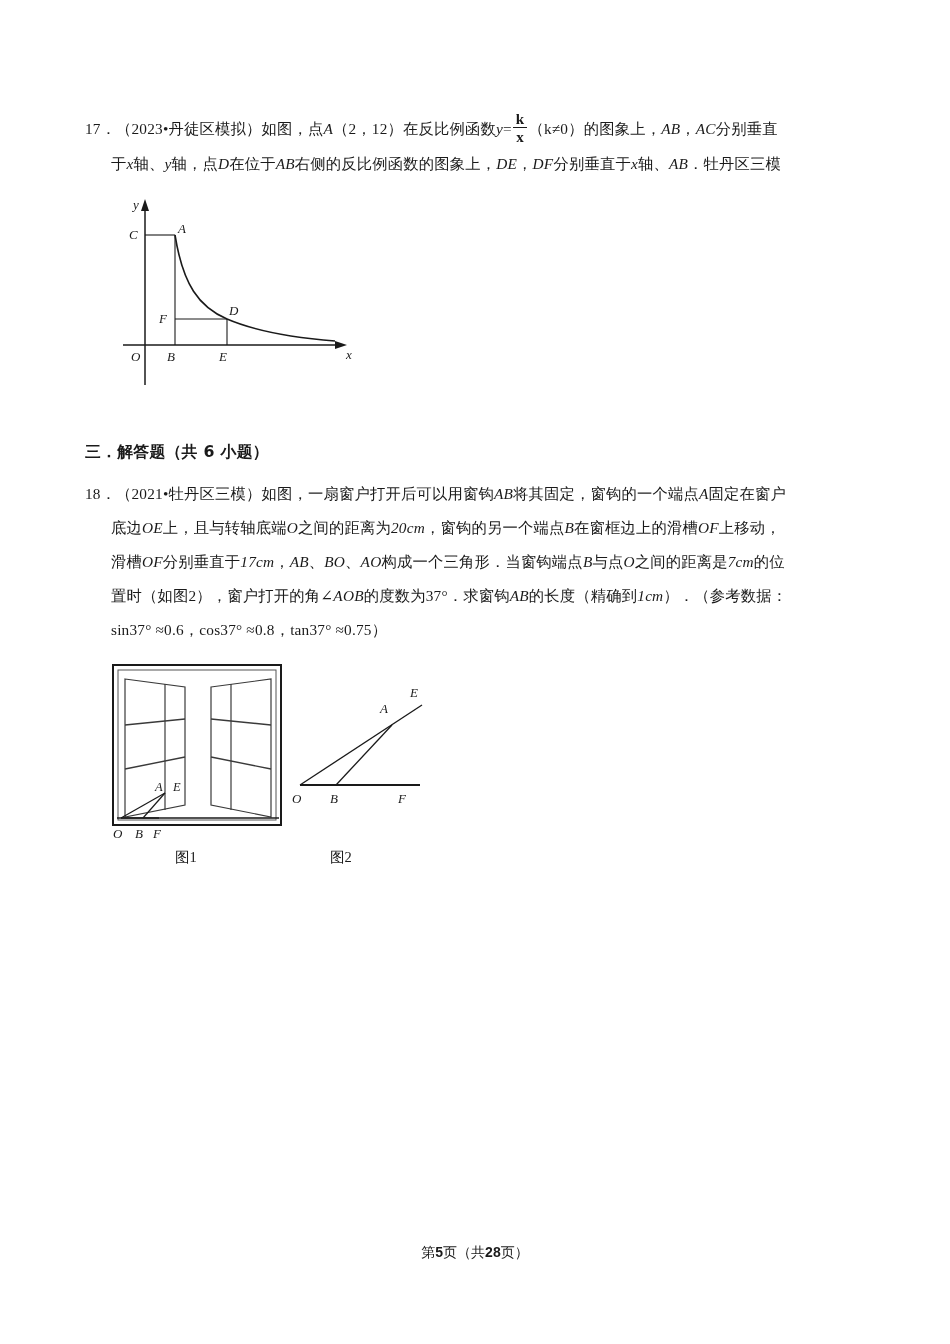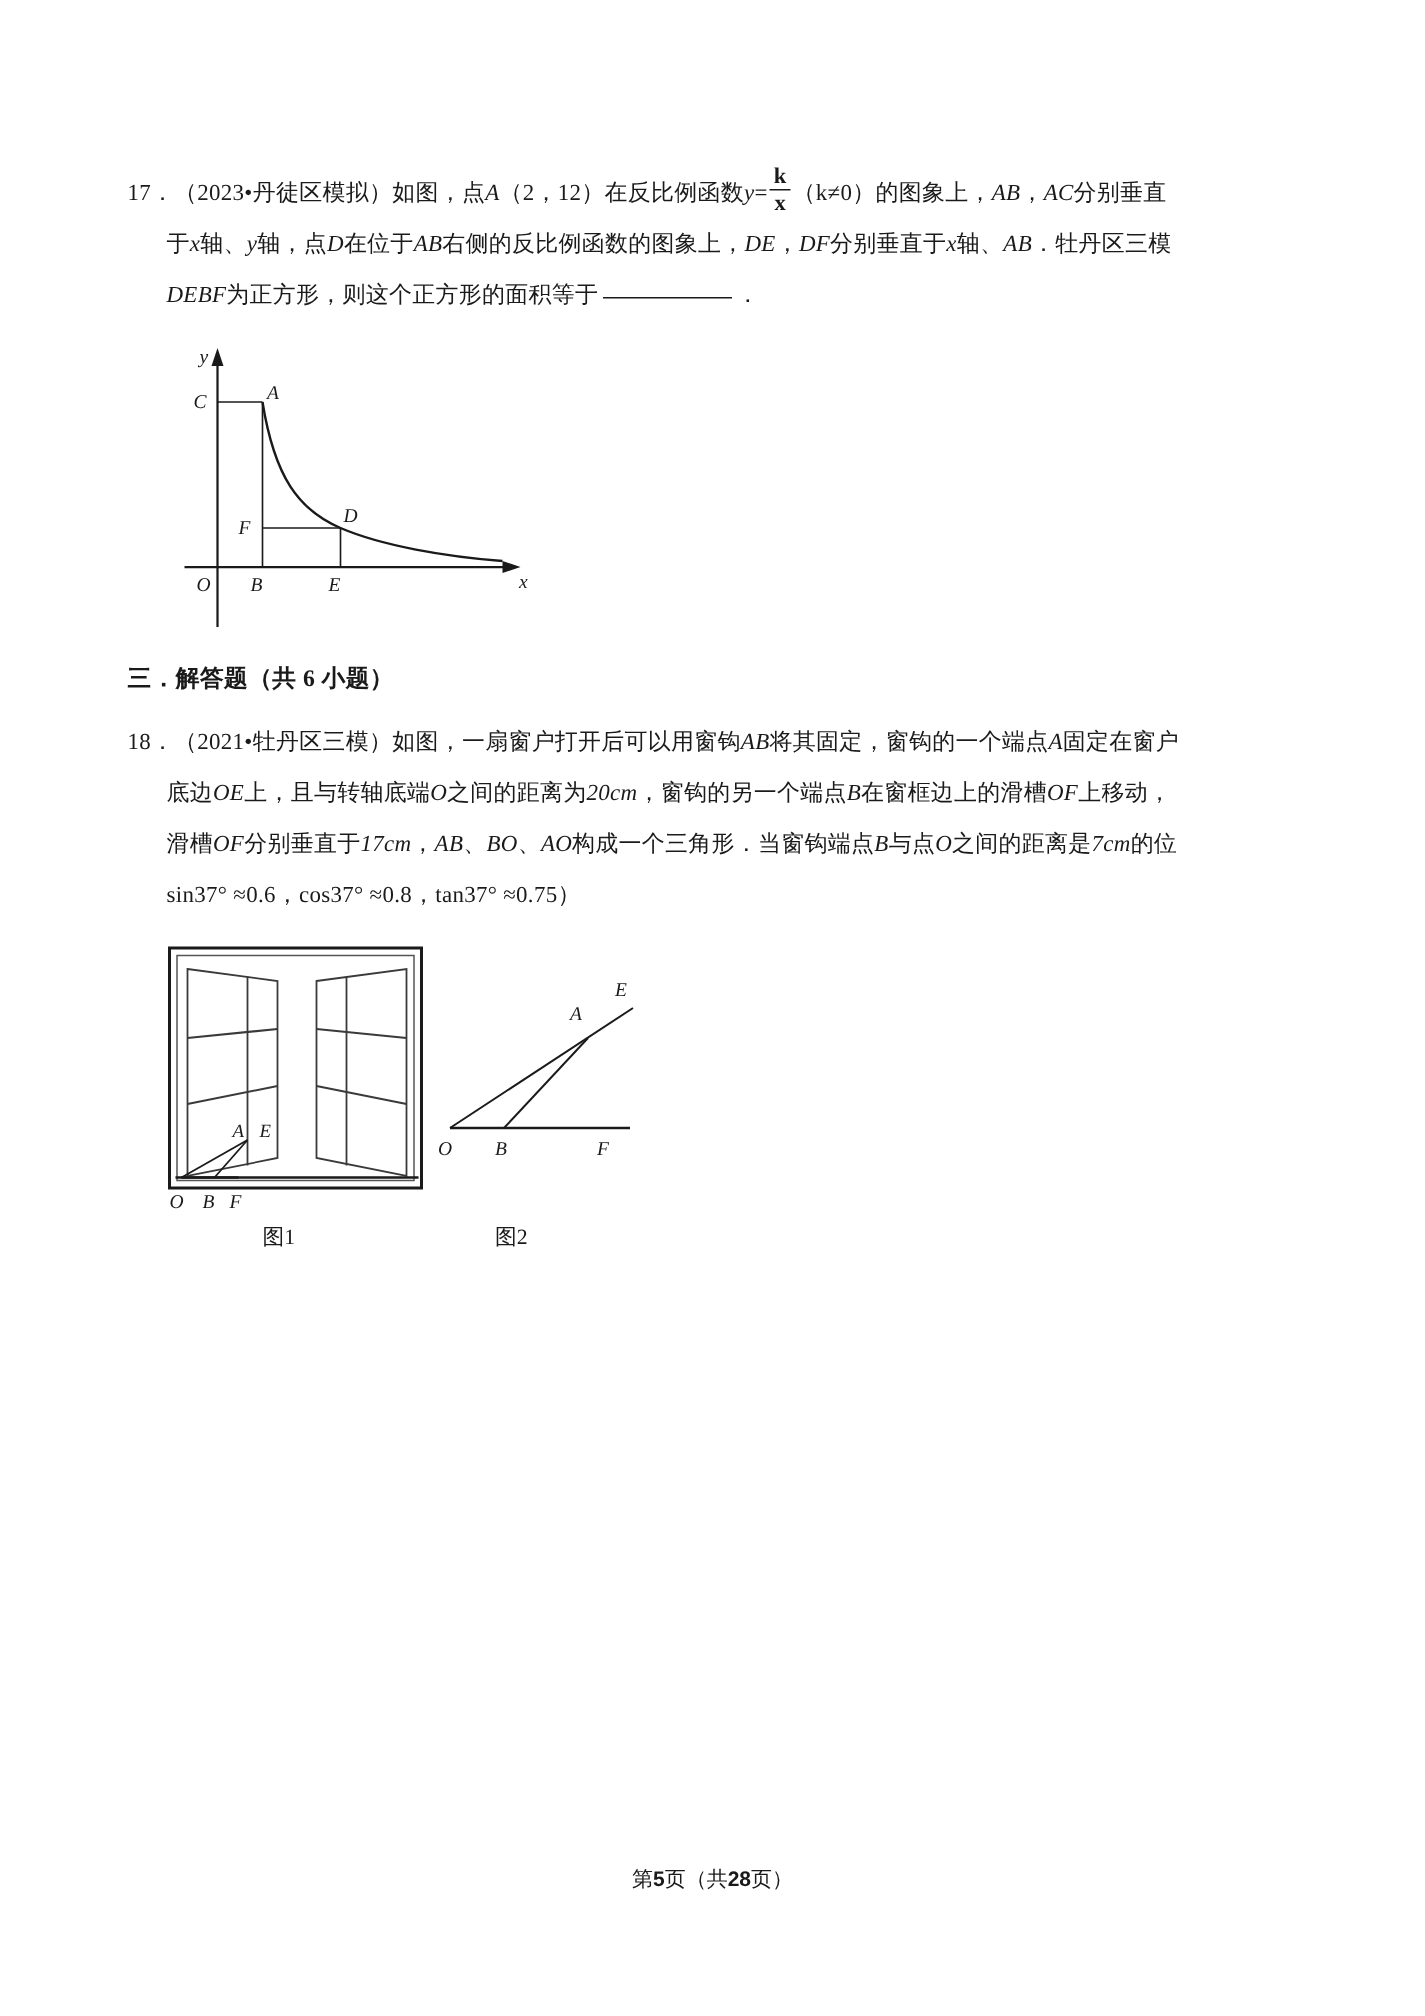--- a/index.html
+++ b/index.html
@@ -110,23 +110,20 @@
     <div class="q-block">
 
       <div class="q-line">
         <span class="num">17</span><span class="sp">．</span><span>（2023•丹徒区模拟）</span><span>如图，点</span><span class="ital">A</span><span>（2，12）</span><span>在反比例函数</span><span class="ital">y</span><span>=</span><span class="frac"><span class="fr-num">k</span><span class="fr-den">x</span></span><span>（k≠0）</span><span>的图象上，</span><span class="ital">AB</span><span>，</span><span class="ital">AC</span><span>分别垂直</span>
       </div>
 
       <div class="q-line indent">
         <span>于</span><span class="ital">x</span><span>轴、</span><span class="ital">y</span><span>轴，点</span><span class="ital">D</span><span>在位于</span><span class="ital">AB</span><span>右侧的反比例函数的图象上，</span><span class="ital">DE</span><span>，</span><span class="ital">DF</span><span>分别垂直于</span><span class="ital">x</span><span>轴、</span><span class="ital">AB</span><span>．牡丹区三模</span>
       </div>
 
-      <div class="q-line indent">
-        <span class="ital">DEBF</span><span>为正方形，则这个正方形的面积等于</span><span class="blank-line"></span><span>．</span>
-      </div>
 
       <div class="fig-wrap" style="height:200px;">
         <svg width="300" height="200" viewBox="0 0 300 200" style="position:absolute;left:18px;top:12px;">
 
           <line x1="42" y1="192" x2="42" y2="14" stroke="#1a1a1a" stroke-width="1.5"></line>
           <polygon points="42,6 38,18 46,18" fill="#1a1a1a"></polygon>
 
           <line x1="20" y1="152" x2="236" y2="152" stroke="#1a1a1a" stroke-width="1.5"></line>
           <polygon points="244,152 232,148 232,156" fill="#1a1a1a"></polygon>
 
@@ -146,36 +143,39 @@
           <text x="75" y="40" font-size="13" font-style="italic" fill="#1a1a1a">A</text>
           <text x="64" y="168" font-size="13" font-style="italic" fill="#1a1a1a">B</text>
           <text x="26" y="46" font-size="13" font-style="italic" fill="#1a1a1a">C</text>
           <text x="126" y="122" font-size="13" font-style="italic" fill="#1a1a1a">D</text>
           <text x="116" y="168" font-size="13" font-style="italic" fill="#1a1a1a">E</text>
           <text x="56" y="130" font-size="13" font-style="italic" fill="#1a1a1a">F</text>
         </svg>
       </div>
     </div>
 
-    <div class="section-head" style="margin-top:24px;font-family:Liberation Serif, serif;">三．解答题（共 6 小题）</div>
+    <div class="section-head" style="margin-top:56px;">三．解答题（共 6 小题）</div>
 
     <div class="q-block" style="margin-top:10px;">
 
       <div class="q-line">
         <span class="num">18</span><span class="sp">．</span><span>（2021•牡丹区三模）</span><span>如图，一扇窗户打开后可以用窗钩</span><span class="ital">AB</span><span>将其固定，窗钩的一个端点</span><span class="ital">A</span><span>固定在窗户</span>
       </div>
 
       <div class="q-line indent">
         <span>底边</span><span class="ital">OE</span><span>上，且与转轴底端</span><span class="ital">O</span><span>之间的距离为</span><span class="ital">20cm</span><span>，窗钩的另一个端点</span><span class="ital">B</span><span>在窗框边上的滑槽</span><span class="ital">OF</span><span>上移动，</span>
       </div>
 
       <div class="q-line indent">
         <span>滑槽</span><span class="ital">OF</span><span>分别垂直于</span><span class="ital">17cm</span><span>，</span><span class="ital">AB</span><span>、</span><span class="ital">BO</span><span>、</span><span class="ital">AO</span><span>构成一个三角形．当窗钩端点</span><span class="ital">B</span><span>与点</span><span class="ital">O</span><span>之间的距离是</span><span class="ital">7cm</span><span>的位</span>
       </div>
 
+      <div class="q-line indent">
+        <span>置时（如图</span><span>2</span><span>），窗户打开的角∠</span><span class="ital">AOB</span><span>的度数为</span><span>37°</span><span>．求窗钩</span><span class="ital">AB</span><span>的长度（精确到</span><span class="ital">1cm</span><span>）．（参考数据：</span>
+      </div>
 
       <div class="q-line indent">sin37° ≈0.6，cos37° ≈0.8，tan37° ≈0.75）</div>
 
       <div class="fig-wrap" style="height:215px; margin-top:10px;">
 
         <svg width="200" height="210" viewBox="0 0 200 210" style="position:absolute;left:18px;top:0;">
 
           <rect x="10" y="8" width="168" height="160" fill="none" stroke="#1a1a1a" stroke-width="2"></rect>
           <rect x="15" y="13" width="158" height="150" fill="none" stroke="#555" stroke-width="1"></rect>
 

